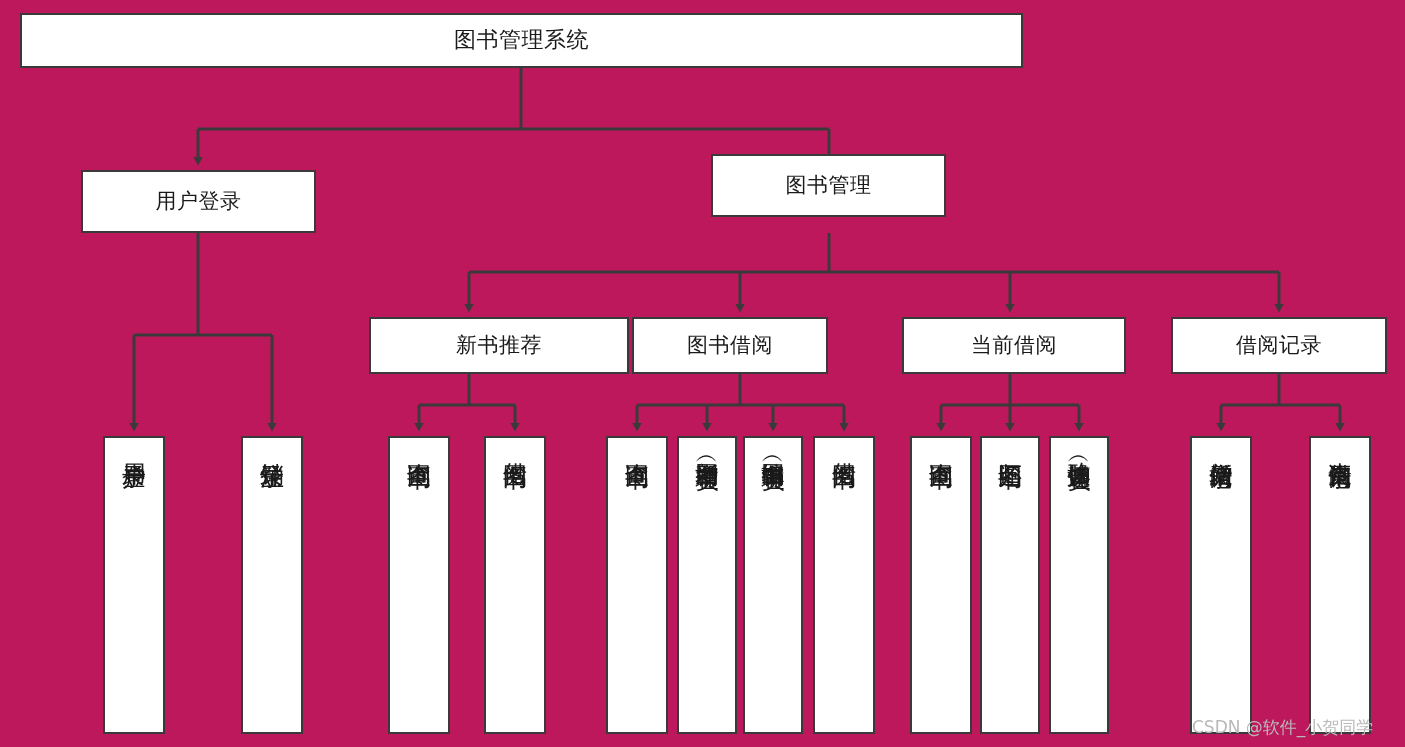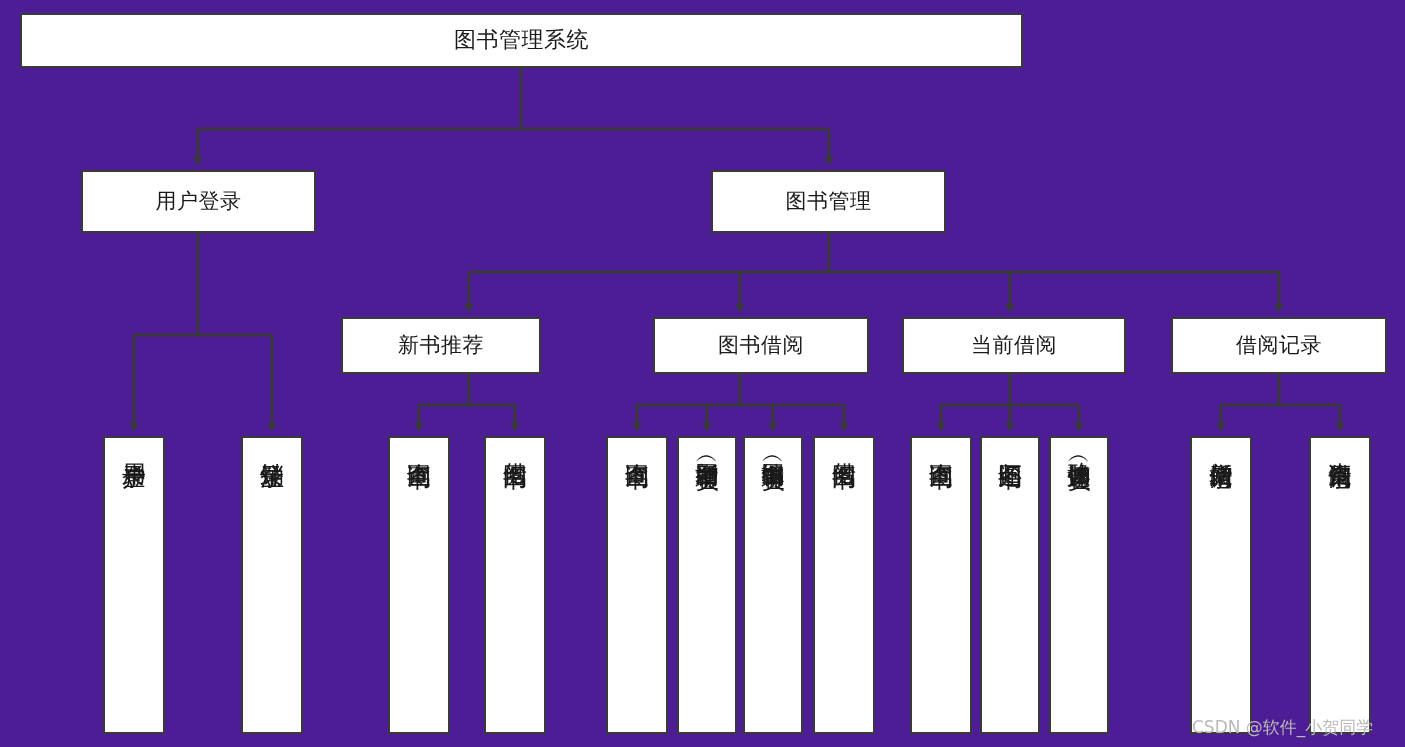--- a/index.html
+++ b/index.html
@@ -8,21 +8,21 @@
     padding: 0;
     background: #ffffff;
   }
   body {
     font-family: "DejaVu Sans", "Liberation Sans", sans-serif;
   }
   #diagram-root {
     position: relative;
     width: 1405px;
     height: 747px;
-    background: #4c1d95;
+    background: #be185d;
     overflow: hidden;
   }
   svg.connectors {
     position: absolute;
     left: 0;
     top: 0;
     width: 1405px;
     height: 747px;
     pointer-events: none;
   }
@@ -131,28 +131,28 @@
     </g>
   </svg>
 
   <div class="node h root" style="left:20px; top:13px; width:1003px; height:55px;">
     <span class="node-label">图书管理系统</span>
   </div>
 
   <div class="node h" style="left:81px; top:170px; width:235px; height:63px;">
     <span class="node-label">用户登录</span>
   </div>
-  <div class="node h" style="left:711px; top:170px; width:235px; height:63px;">
+  <div class="node h" style="left:711px; top:154px; width:235px; height:63px;">
     <span class="node-label">图书管理</span>
   </div>
 
-  <div class="node h" style="left:341px; top:317px; width:200px; height:57px;">
+  <div class="node h" style="left:369px; top:317px; width:260px; height:57px;">
     <span class="node-label">新书推荐</span>
   </div>
-  <div class="node h" style="left:632px; top:317px; width:216px; height:57px;margin-left:21px;">
+  <div class="node h" style="left:632px; top:317px; width:196px; height:57px;">
     <span class="node-label">图书借阅</span>
   </div>
   <div class="node h" style="left:902px; top:317px; width:224px; height:57px;">
     <span class="node-label">当前借阅</span>
   </div>
   <div class="node h" style="left:1171px; top:317px; width:216px; height:57px;">
     <span class="node-label">借阅记录</span>
   </div>
 
   <div class="node v" style="left:103px; top:436px; width:62px; height:298px;">

